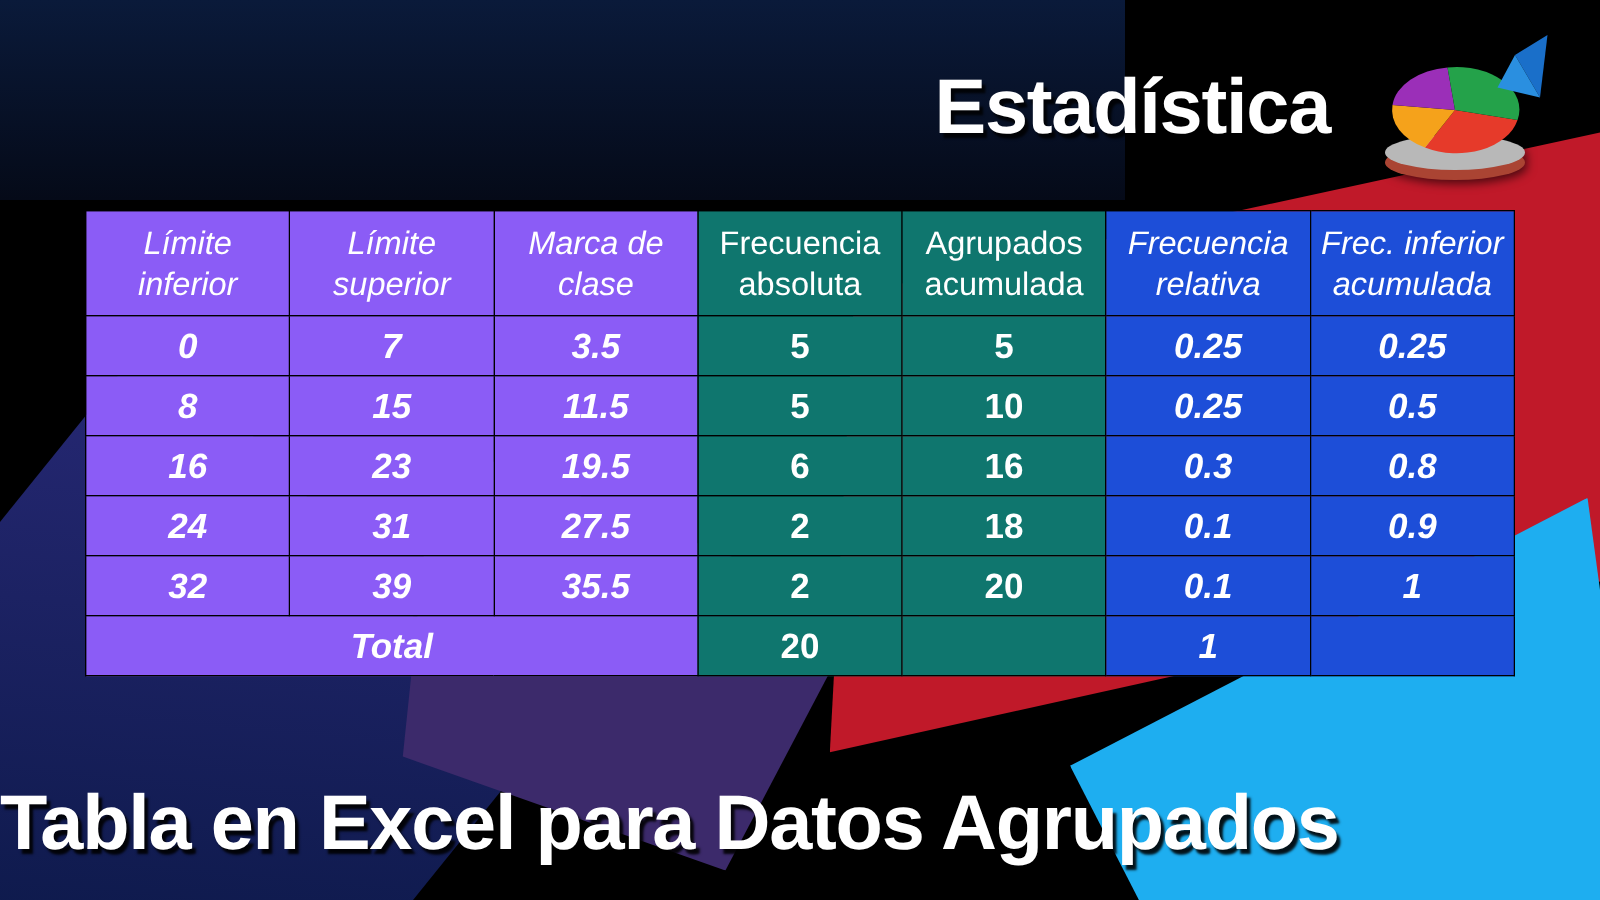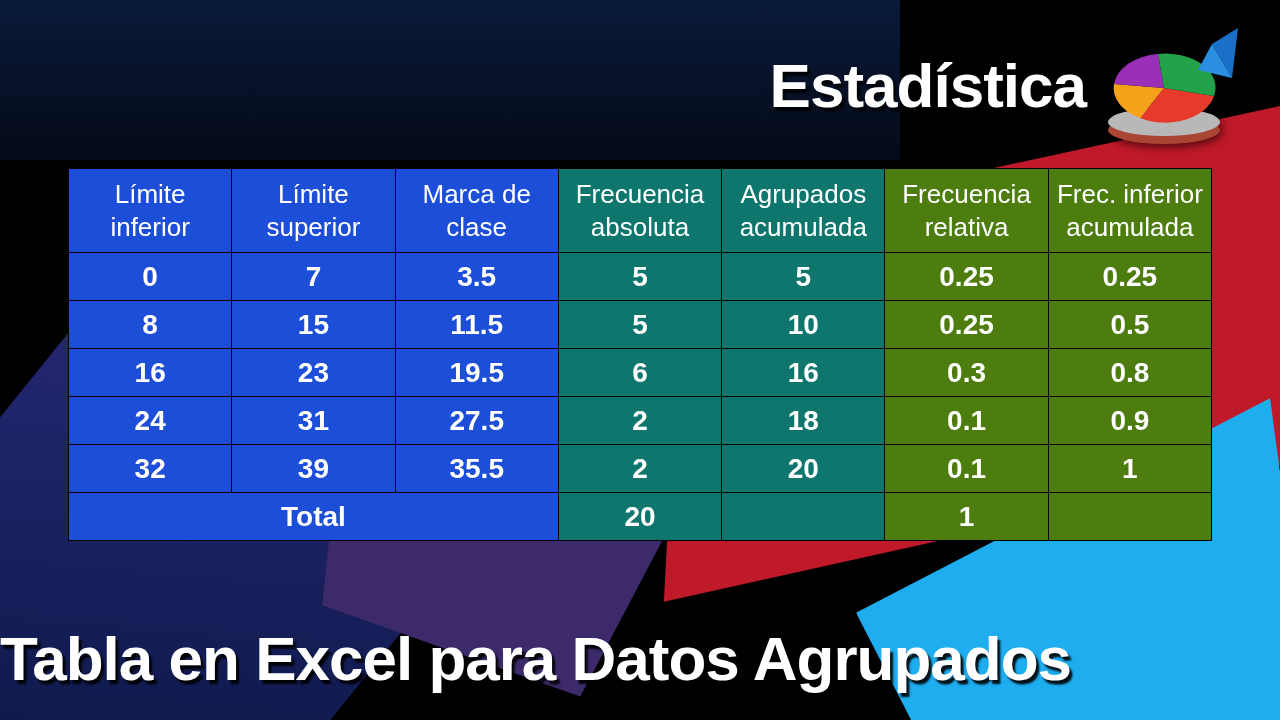--- a/index.html
+++ b/index.html
@@ -40,21 +40,21 @@
     transform: rotate(10deg);
     clip-path: polygon(0 0, 100% 25%, 80% 100%, 5% 85%);
   }
   .shape.navy1 {
     width: 900px; height: 160px;
     background: linear-gradient(180deg, #0a1a3a, #050a18);
     top: 0; left: 0;
   }
   .header {
     position: absolute; top: 20px; right: 40px;
-    display: flex; align-items: center; gap: 14px;
+    display: flex; align-items: center; gap: 36px;
     z-index: 5;
   }
   .header-title {
     color: #fff; font-size: 62px; font-weight: 800;
     text-shadow: 3px 4px 2px rgba(0,0,0,0.85);
     letter-spacing: -1px;
   }
   .pie-icon { width: 140px; height: 130px; position: relative; filter: drop-shadow(2px 3px 4px rgba(0,0,0,.6)); }
   .table-wrap {
     position: absolute; top: 168px; left: 68px; width: 1144px;
@@ -62,23 +62,23 @@
   }
   table { border-collapse: collapse; width: 100%; table-layout: fixed; }
   th, td {
     border: 1px solid #000; text-align: center;
     font-size: 26px; color: #fff;
     padding: 6px 4px; line-height: 1.25;
     font-weight: 400;
   }
   th { height: 84px; font-weight: 400; }
   td { height: 44px; font-weight: 600; font-size: 28px; }
-  .g { background: #1d4ed8; }
+  .g { background: #8b5cf6; font-style: italic; }
   .b { background: #0f766e; }
-  .p { background: #4d7c0f; }
+  .p { background: #1d4ed8; font-style: italic; }
   tr.total td { font-weight: 600; text-align: center; }
   .footer-title {
     position: absolute; bottom: 26px; left: 0; width: 100%;
     text-align: left; color: #fff;
     font-size: 62px; font-weight: 800;
     text-shadow: 3px 4px 2px rgba(0,0,0,0.9);
     z-index: 8; letter-spacing: -1px;
   }
 </style>
 </head>

